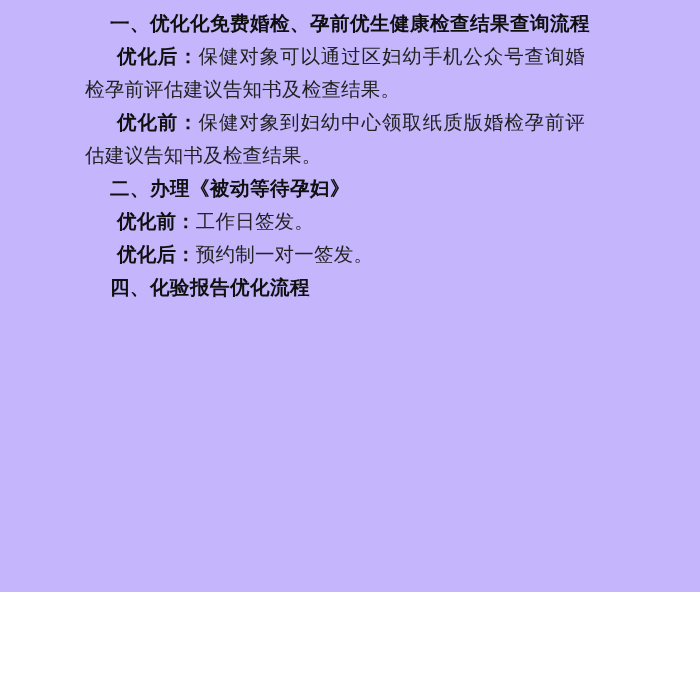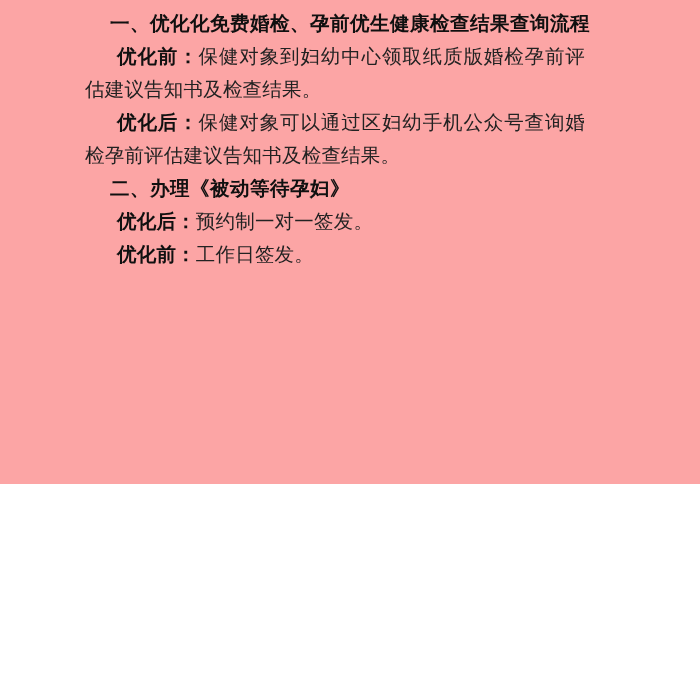--- a/index.html
+++ b/index.html
@@ -3,22 +3,22 @@
 <meta charset="utf-8">
 <style>
   html, body {
     margin: 0;
     padding: 0;
     background: #ffffff;
   }
   .page {
     position: relative;
     width: 700px;
-    height: 484px;
-    background: #fca5a5;
+    height: 592px;
+    background: #c4b5fd;
     box-sizing: border-box;
     padding: 7px 115px 0 85px;
     overflow: hidden;
     font-family: "Liberation Serif", serif;
     color: #1e1e1e;
   }
   .section { margin: 0; }
   .section-heading {
     margin: 0;
     font-family: "Liberation Sans", sans-serif;
@@ -47,27 +47,28 @@
     color: #222222;
   }
 </style>
 </head>
 <body>
 
 <div class="page">
 
   <div class="section">
     <h2 class="section-heading">一、优化化免费婚检、孕前优生健康检查结果查询流程</h2>
+    <p class="para"><span class="para-label">优化后：</span><span class="para-text">保健对象可以通过区妇幼手机公众号查询婚检孕前评估建议告知书及检查结果。</span></p>
     <p class="para"><span class="para-label">优化前：</span><span class="para-text">保健对象到妇幼中心领取纸质版婚检孕前评估建议告知书及检查结果。</span></p>
-    <p class="para"><span class="para-label">优化后：</span><span class="para-text">保健对象可以通过区妇幼手机公众号查询婚检孕前评估建议告知书及检查结果。</span></p>
   </div>
 
   <div class="section">
     <h2 class="section-heading">二、办理《被动等待孕妇》</h2>
+    <p class="para"><span class="para-label">优化前：</span><span class="para-text">工作日签发。</span></p>
     <p class="para"><span class="para-label">优化后：</span><span class="para-text">预约制一对一签发。</span></p>
-    <p class="para"><span class="para-label">优化前：</span><span class="para-text">工作日签发。</span></p>
   </div>
 
 
   <div class="section">
+    <h2 class="section-heading">四、化验报告优化流程</h2>
   </div>
 
 </div>
 
 </body></html>

